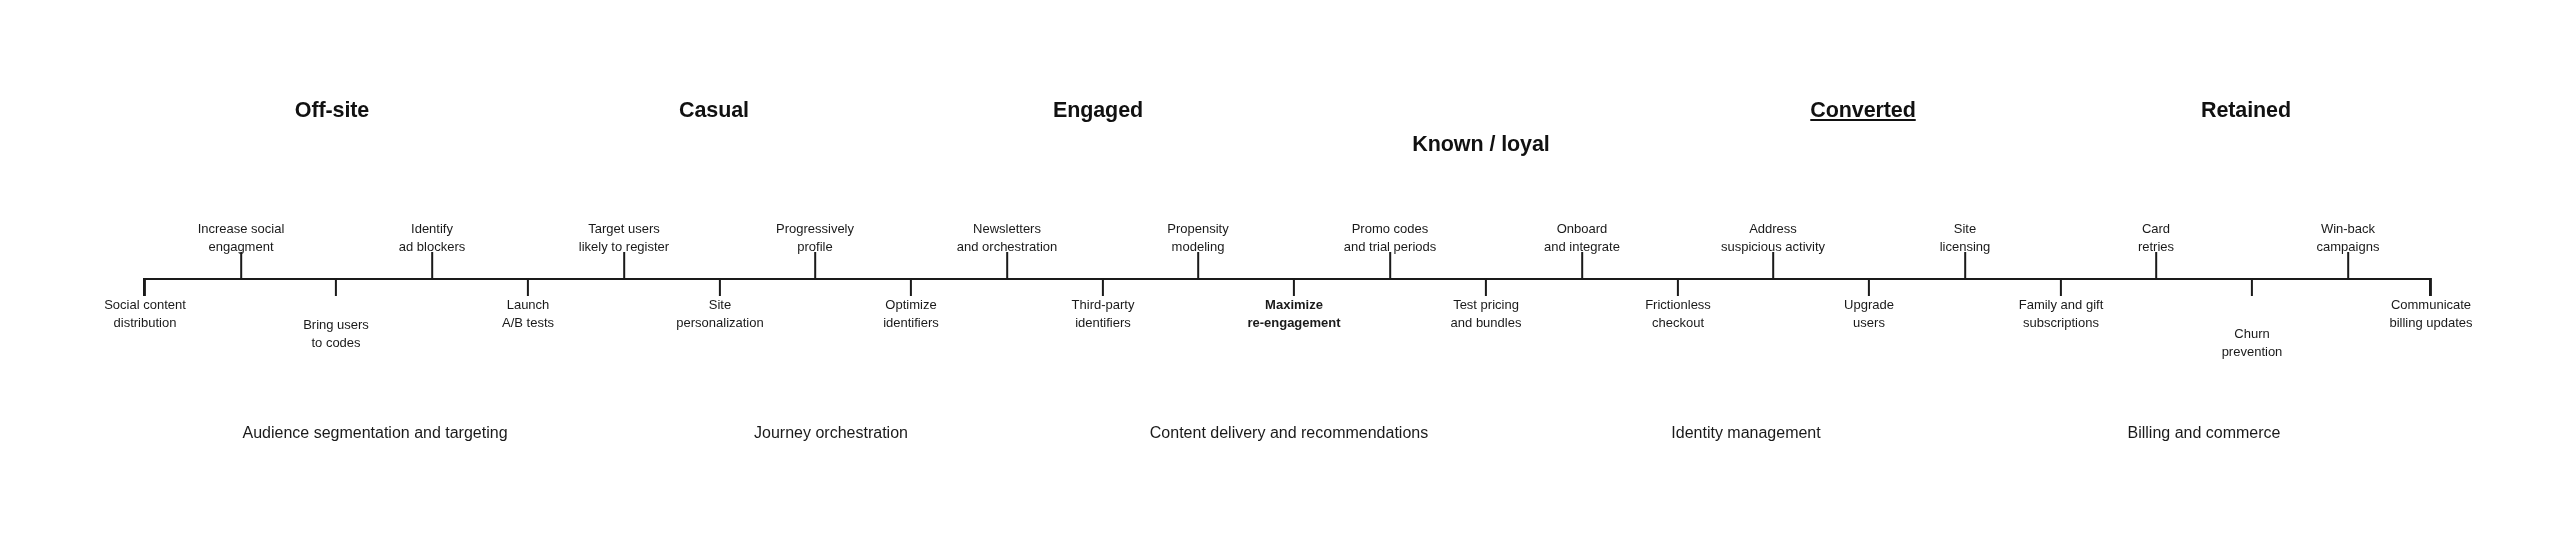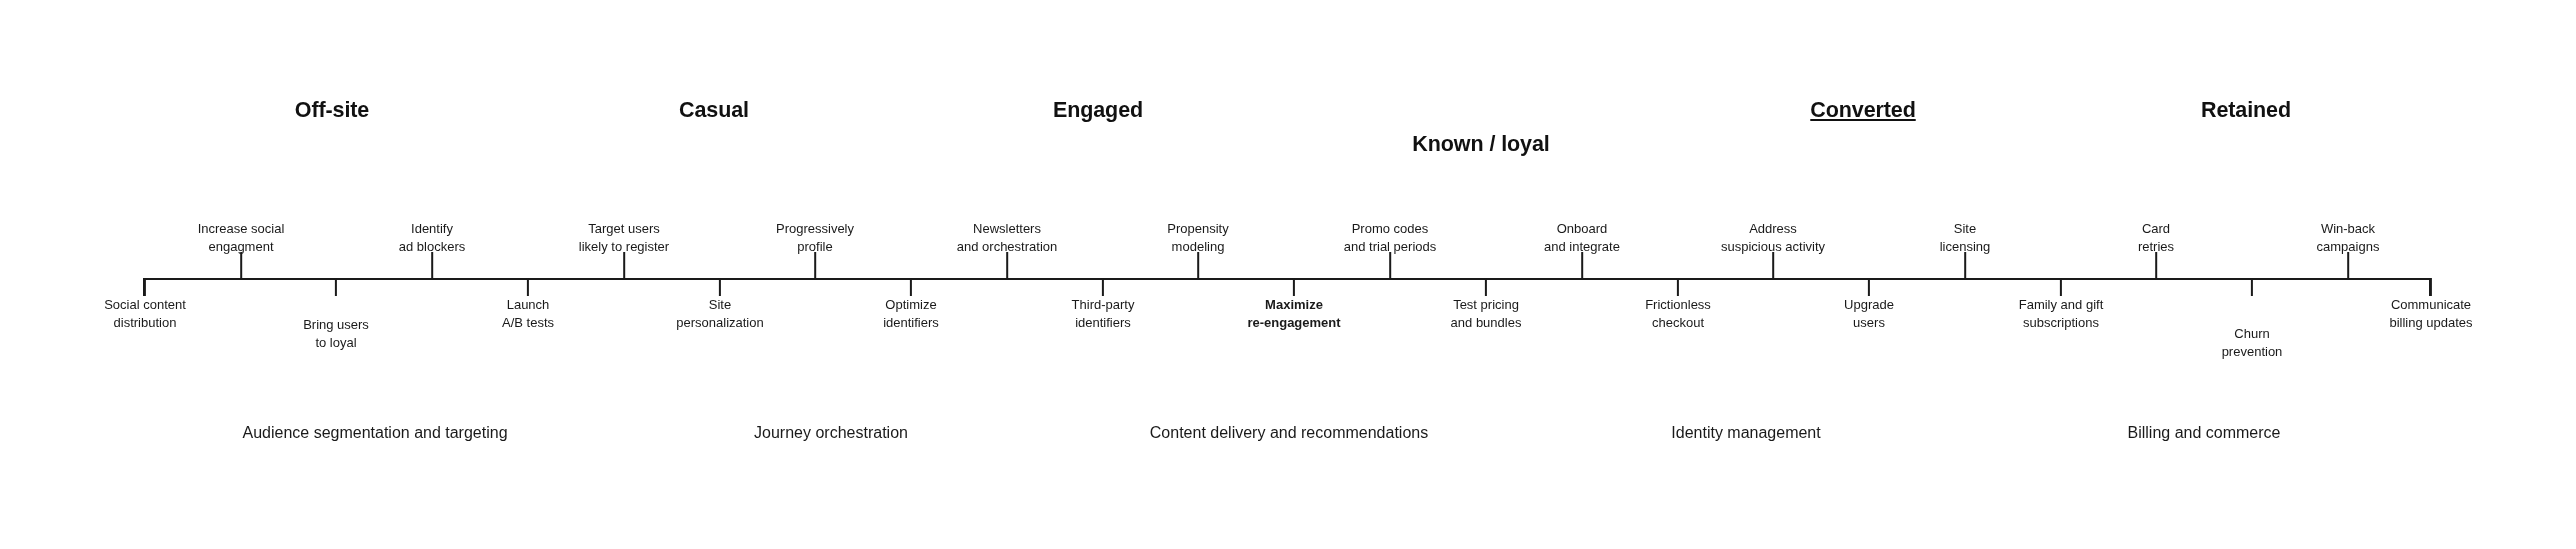--- a/index.html
+++ b/index.html
@@ -154,21 +154,21 @@
       <div class="milestone upper" style="left: 1198px;"><span class="l1">Propensity</span><span class="l2">modeling</span></div>
       <div class="milestone upper" style="left: 1390px;"><span class="l1">Promo codes</span><span class="l2">and trial periods</span></div>
       <div class="milestone upper" style="left: 1582px;"><span class="l1">Onboard</span><span class="l2">and integrate</span></div>
       <div class="milestone upper" style="left: 1773px;"><span class="l1">Address</span><span class="l2">suspicious activity</span></div>
       <div class="milestone upper" style="left: 1965px;"><span class="l1">Site</span><span class="l2">licensing</span></div>
       <div class="milestone upper" style="left: 2156px;"><span class="l1">Card</span><span class="l2">retries</span></div>
       <div class="milestone upper" style="left: 2348px;"><span class="l1">Win-back</span><span class="l2">campaigns</span></div>
     </div>
   <div id="milestones-lower">
       <div class="milestone lower" style="left: 145px;"><span class="l1">Social content</span><span class="l2">distribution</span></div>
-      <div class="milestone lower" style="left: 336px; margin-top: 20px;"><span class="l1">Bring users</span><span class="l2">to loyal</span></div>
+      <div class="milestone lower" style="left: 336px; margin-top: 20px;"><span class="l1">Bring users</span><span class="l2">to codes</span></div>
       <div class="milestone lower" style="left: 528px;"><span class="l1">Launch</span><span class="l2">A/B tests</span></div>
       <div class="milestone lower" style="left: 720px;"><span class="l1">Site</span><span class="l2">personalization</span></div>
       <div class="milestone lower" style="left: 911px;"><span class="l1">Optimize</span><span class="l2">identifiers</span></div>
       <div class="milestone lower" style="left: 1103px;"><span class="l1">Third-party</span><span class="l2">identifiers</span></div>
       <div class="milestone lower" style="left: 1294px; font-weight: bold;"><span class="l1">Maximize</span><span class="l2">re-engagement</span></div>
       <div class="milestone lower" style="left: 1486px;"><span class="l1">Test pricing</span><span class="l2">and bundles</span></div>
       <div class="milestone lower" style="left: 1678px;"><span class="l1">Frictionless</span><span class="l2">checkout</span></div>
       <div class="milestone lower" style="left: 1869px;"><span class="l1">Upgrade</span><span class="l2">users</span></div>
       <div class="milestone lower" style="left: 2061px;"><span class="l1">Family and gift</span><span class="l2">subscriptions</span></div>
       <div class="milestone lower" style="left: 2252px; margin-top: 29px;"><span class="l1">Churn</span><span class="l2">prevention</span></div>

